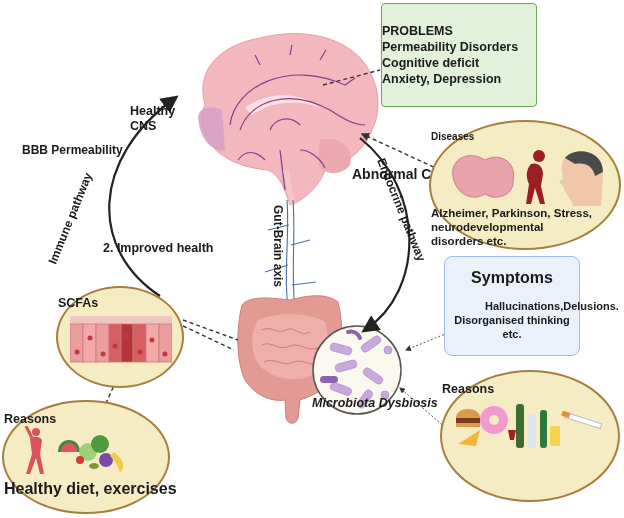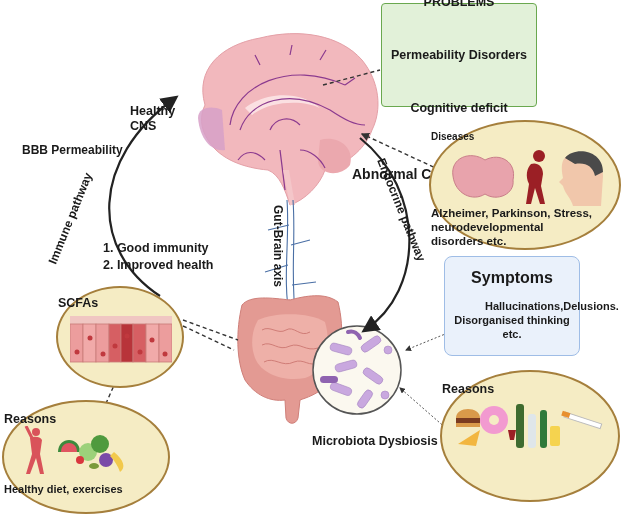--- a/index.html
+++ b/index.html
@@ -4,22 +4,22 @@
 <style>
   html, body { margin: 0; padding: 0; background: #ffffff; }
   body { width: 624px; height: 518px; position: relative; overflow: hidden;
          font-family: "Liberation Sans", sans-serif; color: #1a1a1a; }
   .abs { position: absolute; }
   .lbl { position: absolute; font-weight: bold; font-size: 12px; line-height: 14px; white-space: nowrap; }
   .center { text-align: left; }
   svg.layer { position: absolute; left: 0; top: 0; }
   .box-problems { left: 381px; top: 3px; width: 156px; height: 104px; background: #e2f1d9;
                   border: 1.5px solid #6aa84f; border-radius: 4px; box-sizing: border-box;
-                  display: flex; flex-direction: column; justify-content: center; align-items: center;
-                  font-weight: bold; font-size: 12.5px; line-height: 16px; gap: 37px; }
+                  display: flex; flex-direction: column; justify-content: center; 
+                  font-weight: bold; font-size: 12.5px; line-height: 16px; }
   .box-symptoms { left: 444px; top: 256px; width: 136px; height: 100px; background: #eaf1fb;
                   border: 1.5px solid #9fbde6; border-radius: 8px; box-sizing: border-box;
                   font-weight: bold; font-size: 11px; line-height: 14px; text-align: center; }
   .ell { position: absolute; border-radius: 50%; background: #f5ecc4; border: 2px solid #a57f3c; box-sizing: border-box; }
   .rot { position: absolute; font-weight: bold; font-size: 12px; white-space: nowrap; transform-origin: center center; }
 </style>
 </head>
 <body>
 
 <svg class="layer" width="624" height="518" viewBox="0 0 624 518">
@@ -95,35 +95,35 @@
   <g stroke="#555" stroke-width="1" stroke-dasharray="2,2" fill="none">
     <path d="M455,330 L406,350" marker-end="url(#ahs)"></path>
     <path d="M448,430 L400,388" marker-end="url(#ahs)"></path>
   </g>
 </svg>
 
 <div class="abs box-problems">
   <div>PROBLEMS</div>
   <div>Permeability Disorders</div>
   <div>Cognitive deficit</div>
+  <div>Anxiety, Depression</div>
 </div>
 
 <div class="lbl center" style="left:130px; top:104px; width:60px; font-size:12.5px; line-height:15px;">
   <div>Healthy</div>
   <div>CNS</div>
 </div>
 <div class="lbl" style="left:352px; top:124px; font-size:14px;margin-top:43px;">Abnormal CNS</div>
 <div class="lbl" style="left:22px; top:143px; font-size:12px;">BBB Permeability</div>
 
 <div class="rot" style="left:22px; top:212px; width:96px; transform: rotate(-68deg);">Immune pathway</div>
 <div class="rot" style="left:340px; top:212px; width:130px; transform: rotate(68deg);">Endocrine pathway</div>
 <div class="rot" style="left:228px; top:248px; width:100px; transform: rotate(90deg);">Gut-Brain axis</div>
 
 <div class="lbl" style="left:103px; top:240px; font-size:12.5px; line-height:17px;">
-  <div>1.  Good immunity</div>
   <div>2.  Improved health</div>
 </div>
 
 <div class="ell" style="left:429px; top:120px; width:192px; height:130px;">
   <div class="lbl center" style="left:0; top:8px; width:100%; font-size:10px;">Diseases</div>
   <svg class="abs" style="left:14px; top:24px;" width="160" height="60">
     <path d="M8,30 C5,12 25,4 40,14 C55,6 72,16 68,34 C70,48 52,56 40,48 C28,56 10,48 8,30 Z" fill="#e8a3ac" stroke="#c97e89" stroke-width="1"></path>
     <g fill="#9b1f25">
       <circle cx="94" cy="10" r="6"></circle>
       <path d="M86,18 C92,16 98,20 98,28 L96,40 L100,58 L95,58 L90,42 L86,58 L81,58 L84,38 C80,30 82,22 86,18 Z"></path>
@@ -167,21 +167,21 @@
       <rect x="96" y="26" width="10" height="20" rx="2" fill="#f5d34f"></rect>
     </g>
     <path d="M54,30 L62,30 L60,40 L56,40 Z" fill="#9b1f25"></path>
     <g>
         <rect x="110" y="18" width="38" height="5" fill="#ffffff" stroke="#bbb" transform="rotate(18 129 20)"></rect>
         <rect x="108" y="12" width="8" height="5" fill="#e8902e" transform="rotate(18 112 14)"></rect>
       </g>
   </svg>
 </div>
 
-<div class="lbl" style="left:312px; top:434px; font-size:12.5px;">Microbiota Dysbiosis</div>
+<div class="lbl" style="left:312px; top:396px; font-size:12.5px;font-style:italic;">Microbiota Dysbiosis</div>
 
 <div class="ell" style="left:56px; top:286px; width:128px; height:102px;">
   <div class="lbl center" style="left:0; top:8px; width:100%; font-size:12.5px;">SCFAs</div>
   <svg class="abs" style="left:12px; top:28px;" width="102" height="50">
     <rect x="0" y="0" width="102" height="8" fill="#f0c6c2"></rect>
     <g stroke="#c97a78" stroke-width="0.8">
       <rect x="0" y="8" width="13" height="38" fill="#ec9d9d"></rect>
       <rect x="13" y="8" width="13" height="38" fill="#f1aaa9"></rect>
       <rect x="26" y="8" width="13" height="38" fill="#ec9d9d"></rect>
       <rect x="39" y="8" width="12" height="38" fill="#d65f63"></rect>
@@ -215,14 +215,14 @@
       <path d="M34,26 C34,10 56,10 56,26 Z" fill="#3c8a3c"></path>
       <path d="M37,26 C37,14 53,14 53,26 Z" fill="#e05561"></path>
       <circle cx="64" cy="26" r="9" fill="#9cd17a"></circle>
       <circle cx="76" cy="18" r="9" fill="#4f9a3e"></circle>
       <circle cx="56" cy="34" r="4" fill="#d9363e"></circle>
       <circle cx="82" cy="34" r="7" fill="#7a4aa8"></circle>
       <path d="M90,26 C100,34 102,42 96,46 C94,40 90,34 86,30 Z" fill="#f2c94c"></path>
       <ellipse cx="70" cy="40" rx="5" ry="3" fill="#7a9a3a"></ellipse>
     </g>
   </svg>
-  <div class="lbl center" style="left:0; top:80px; width:100%; font-size:11px;">Healthy diet, exercises</div>
+  <div class="lbl center" style="left:0; top:80px; width:100%; font-size:16px;">Healthy diet, exercises</div>
 </div>
 
 </body></html>

